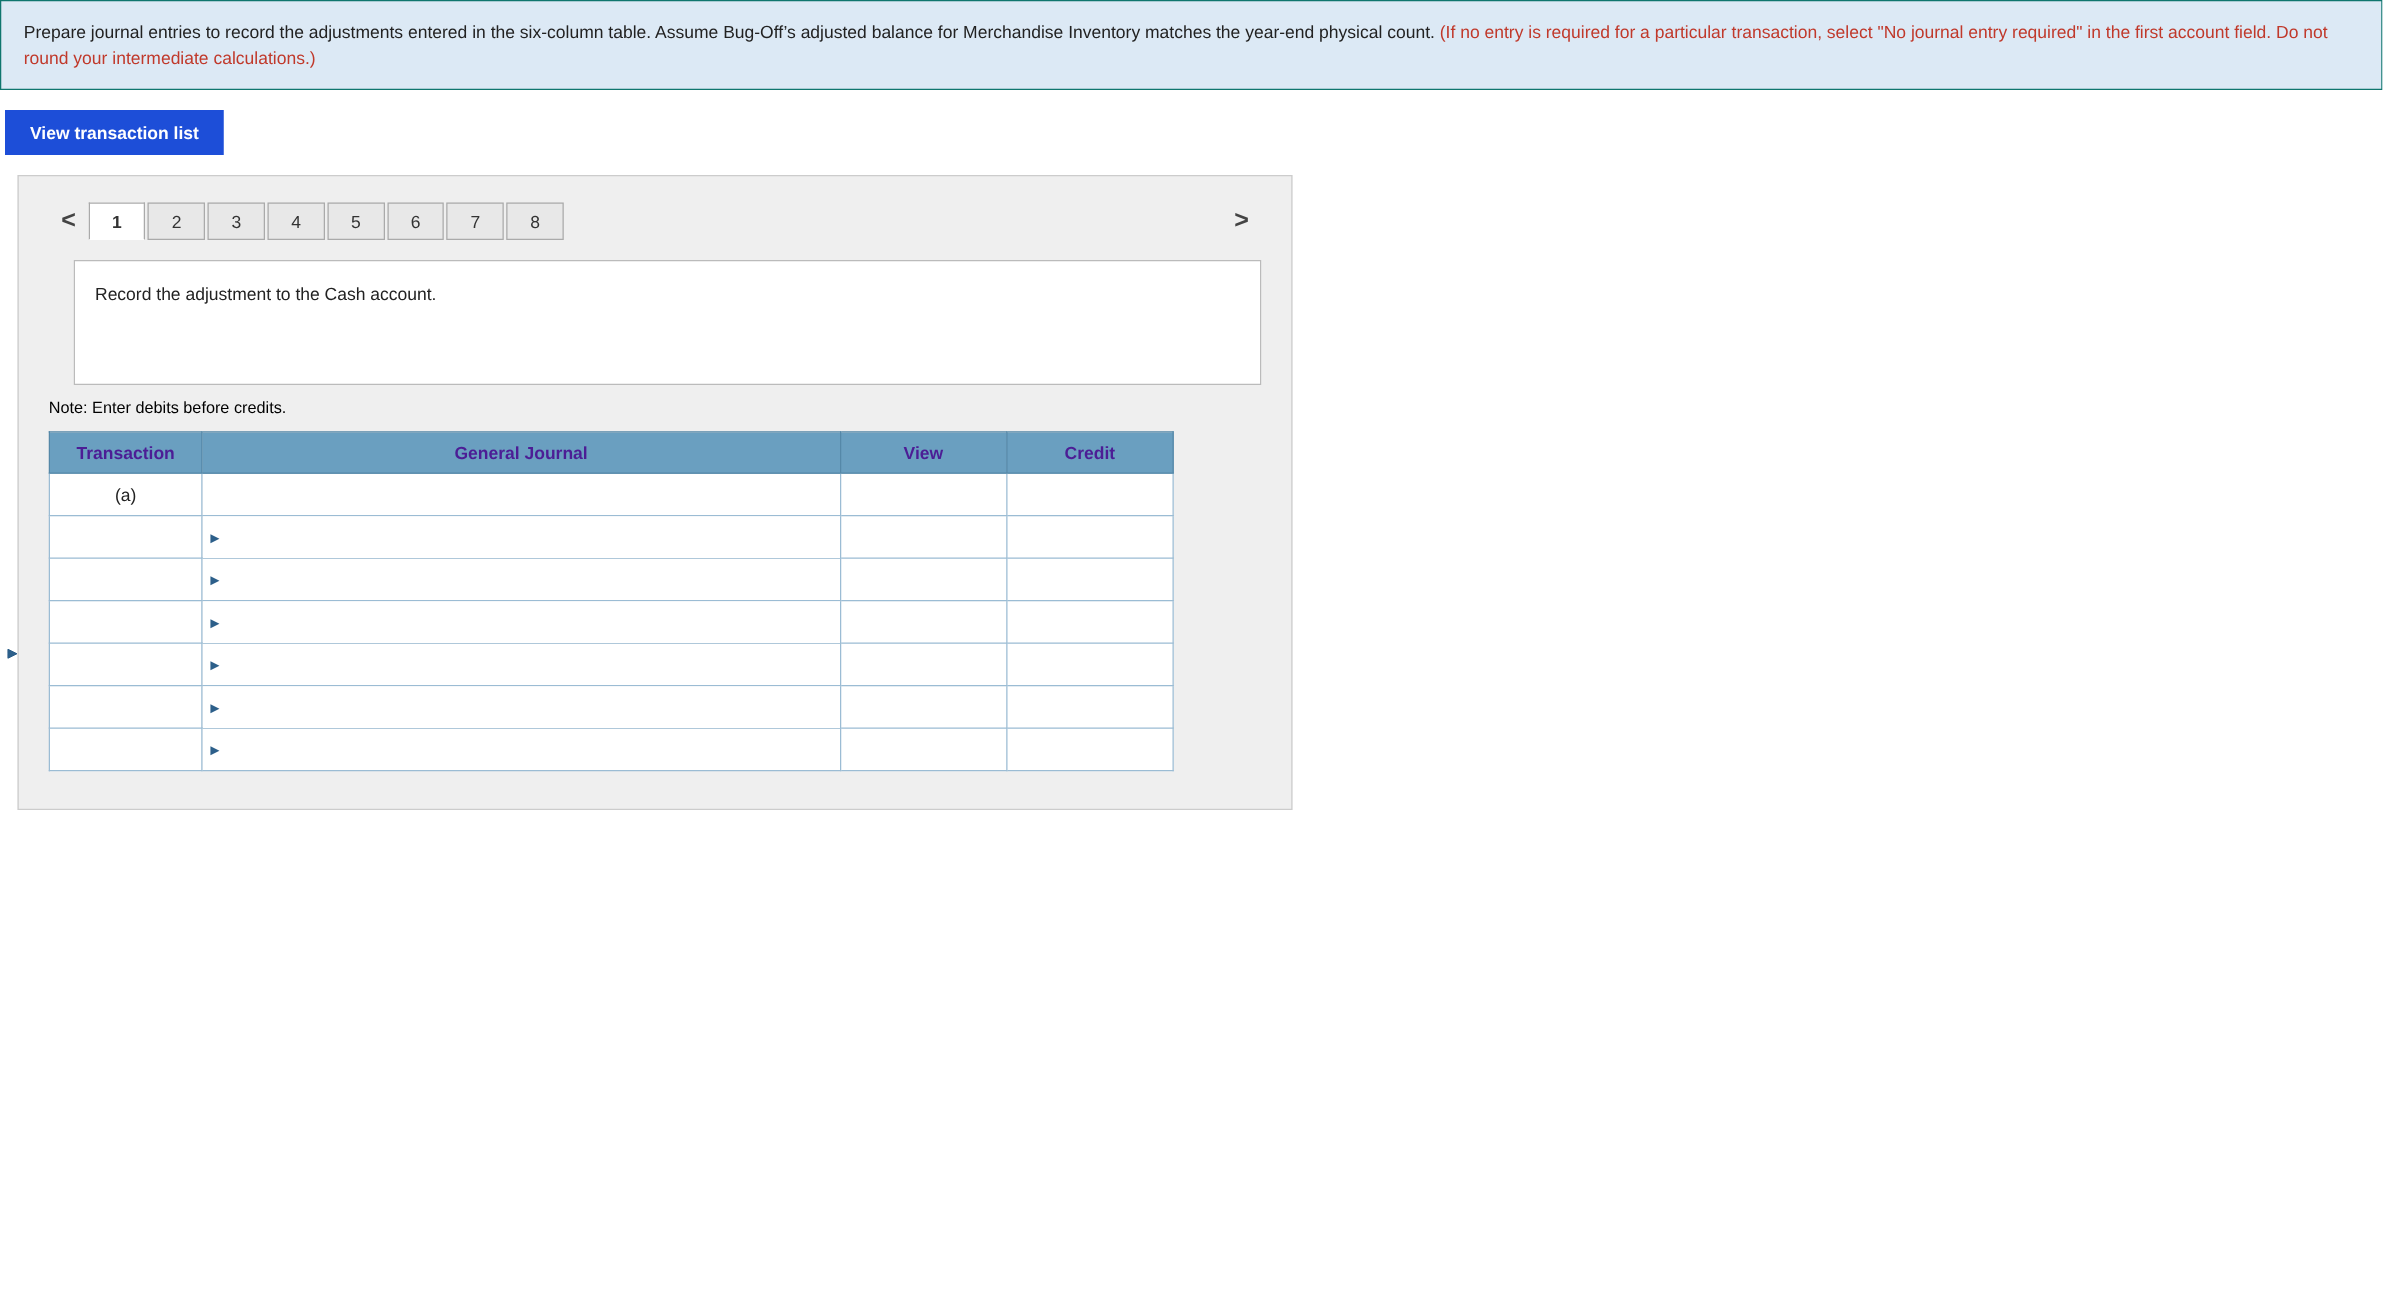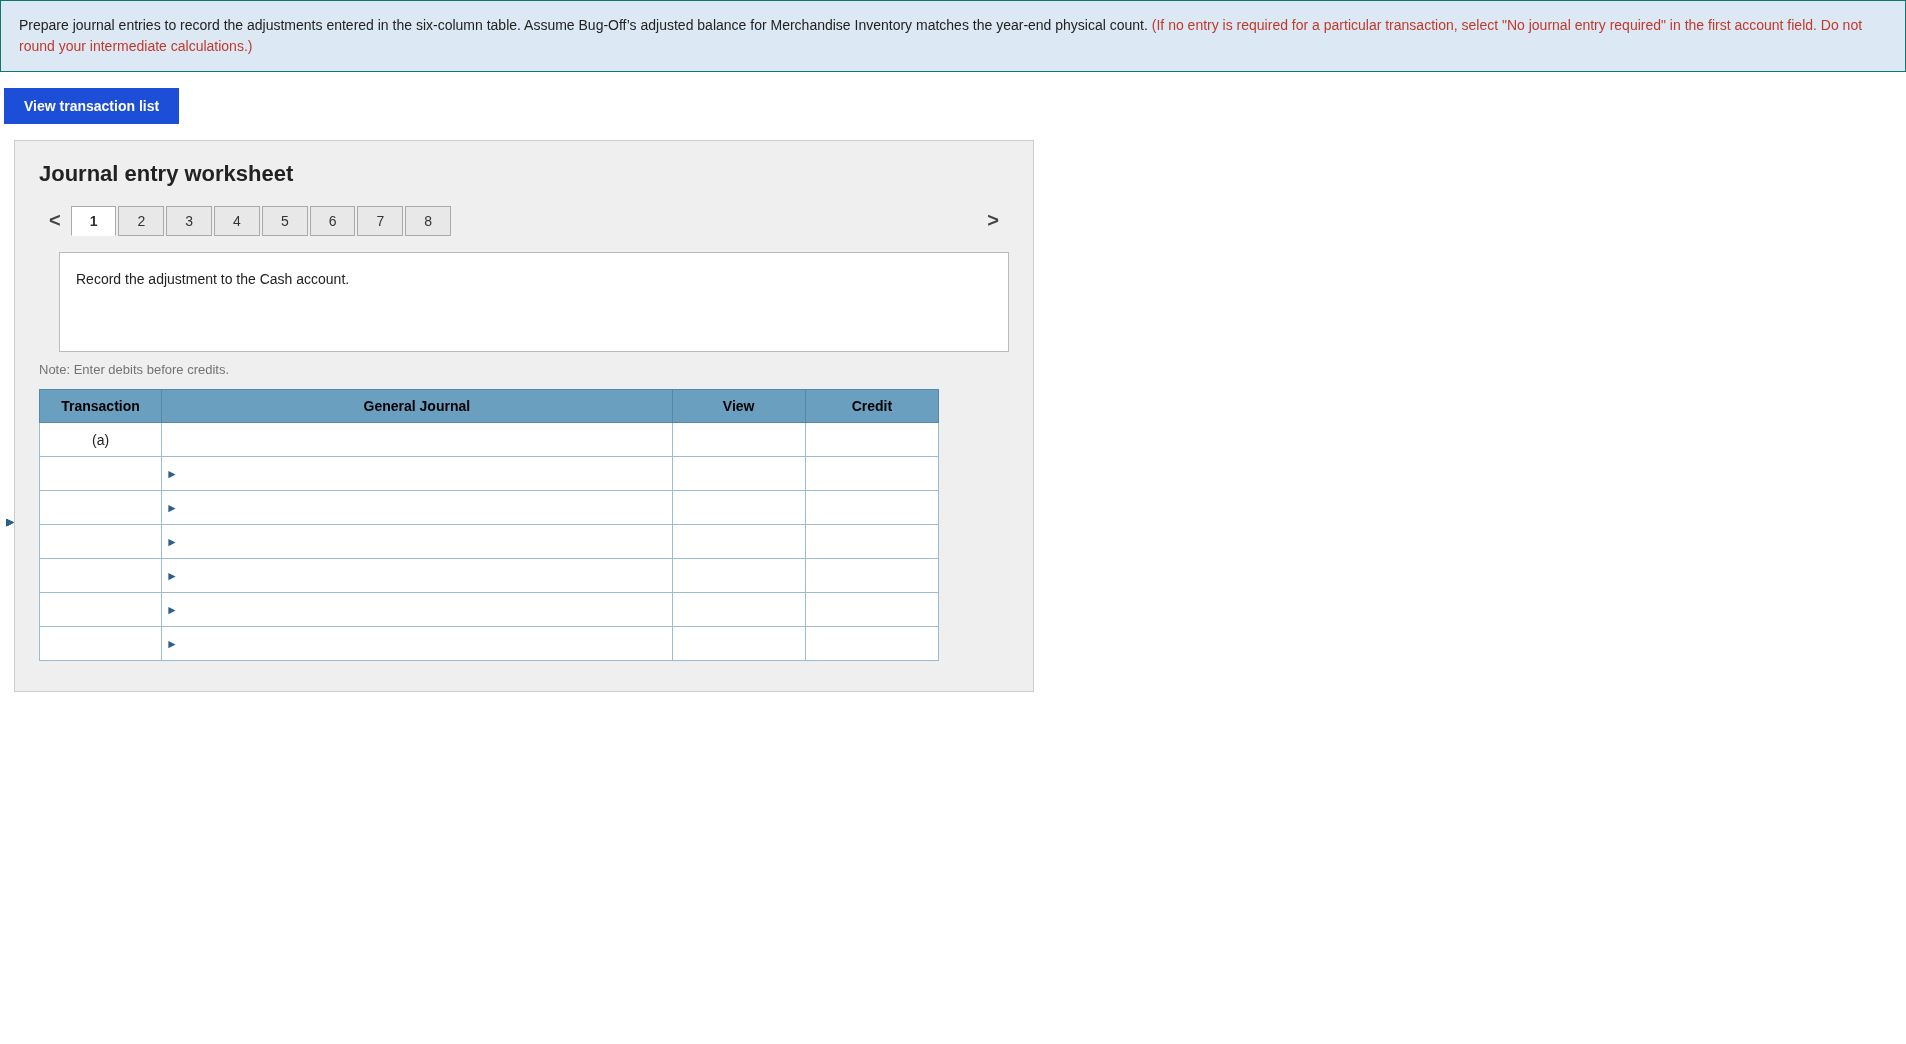--- a/index.html
+++ b/index.html
@@ -97,34 +97,34 @@
       background: #fff;
       border: 1px solid #bbb;
       padding: 18px 16px 36px 16px;
       margin-bottom: 10px;
       min-height: 100px;
       font-size: 14px;
       margin-left: 20px;
     }
 
     .note-text {
-      color: #737373;
+      color: #000000;
       font-size: 13px;
       margin-bottom: 12px;
     }
 
     .journal-table {
       border-collapse: collapse;
       width: 100%;
       max-width: 900px;
     }
 
     .journal-table thead tr th {
       background: #6a9fc0;
-      color: #000000;
+      color: #4c1d95;
       font-weight: bold;
       padding: 8px 12px;
       border: 1px solid #5588a8;
       text-align: center;
       font-size: 14px;
     }
 
     .journal-table thead tr th:first-child {
       width: 110px;
     }
@@ -199,21 +199,20 @@
 
 
 <div class="instruction-box">
   <span>Prepare journal entries to record the adjustments entered in the six-column table. Assume Bug-Off’s adjusted balance for Merchandise Inventory matches the year-end physical count.</span>
   <span class="red-text">(If no entry is required for a particular transaction, select "No journal entry required" in the first account field. Do not round your intermediate calculations.)</span>
 </div>
 
 <button class="view-btn">View transaction list</button>
 
 <div class="worksheet-container">
-  <div class="worksheet-title">Journal entry worksheet</div>
 
   <div class="tabs-row">
     <button class="tab-arrow">&lt;</button>
     <div class="tab-item active">1</div>
     <div class="tab-item">2</div>
     <div class="tab-item">3</div>
     <div class="tab-item">4</div>
     <div class="tab-item">5</div>
     <div class="tab-item">6</div>
     <div class="tab-item">7</div>

